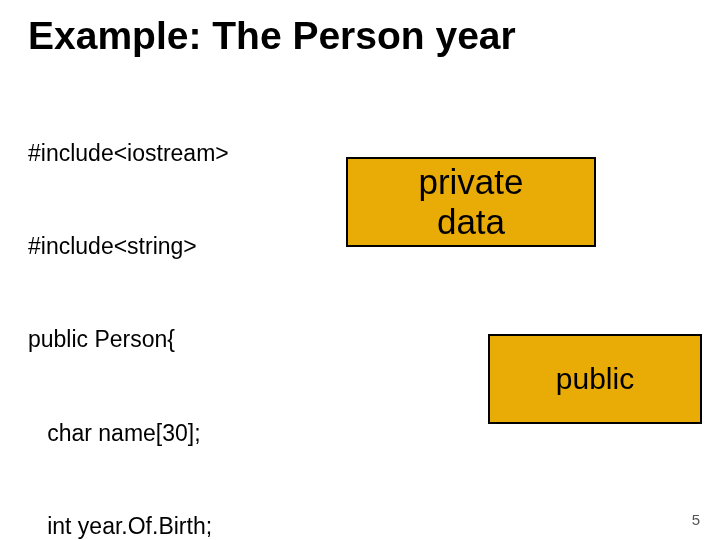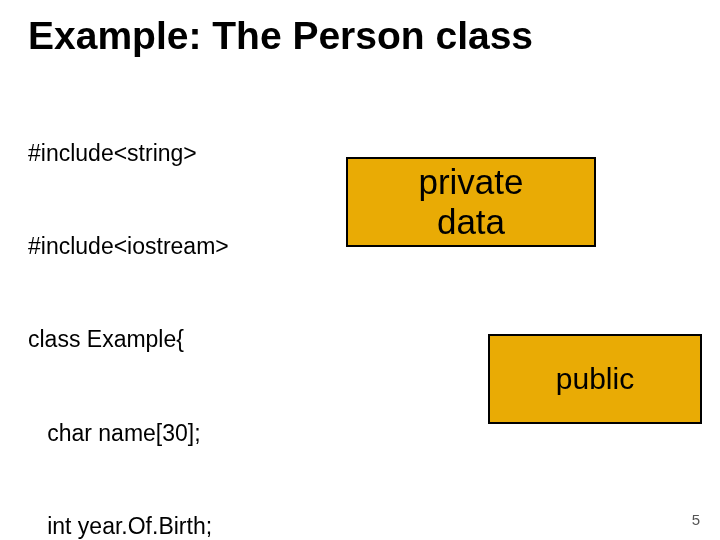--- a/index.html
+++ b/index.html
@@ -68,26 +68,26 @@
     font-size: 15px;
     color: #555;
     font-family: Arial, sans-serif;
   }
 </style>
 </head>
 <body>
 
 <div class="slide">
 
-  <h1 class="title">Example: The Person class</h1>
+  <h1 class="title">Example: The Person year</h1>
 
   <div class="code">
+    <div>#include&lt;iostream&gt;</div>
     <div>#include&lt;string&gt;</div>
-    <div>#include&lt;iostream&gt;</div>
-    <div>class Example{</div>
+    <div>public Person{</div>
     <div>   char name[30];</div>
     <div>   int year.Of.Birth;</div>
     
     
     
     
     
     
     
   </div>

